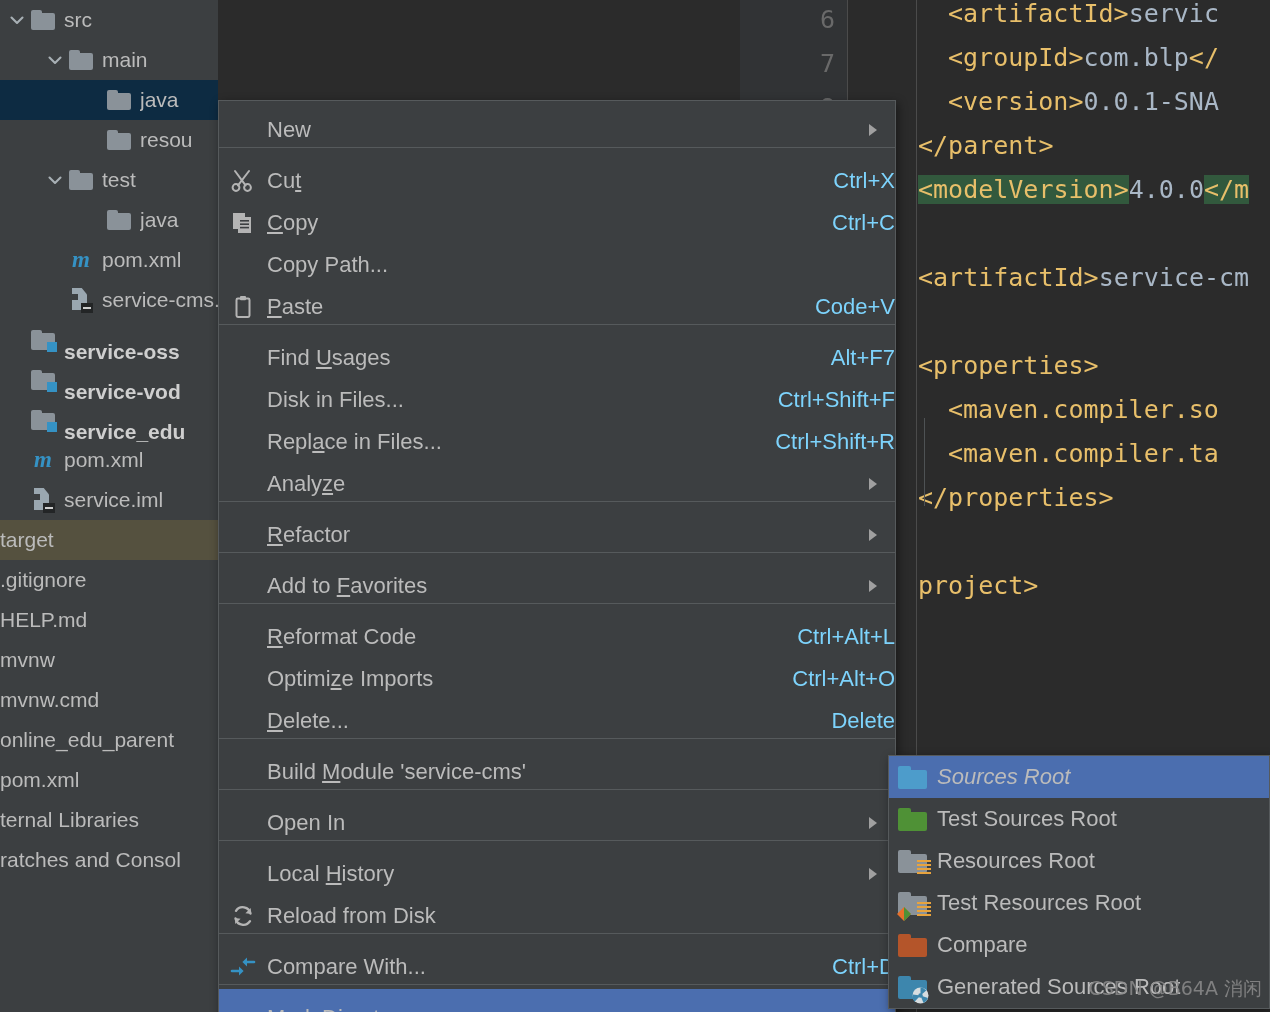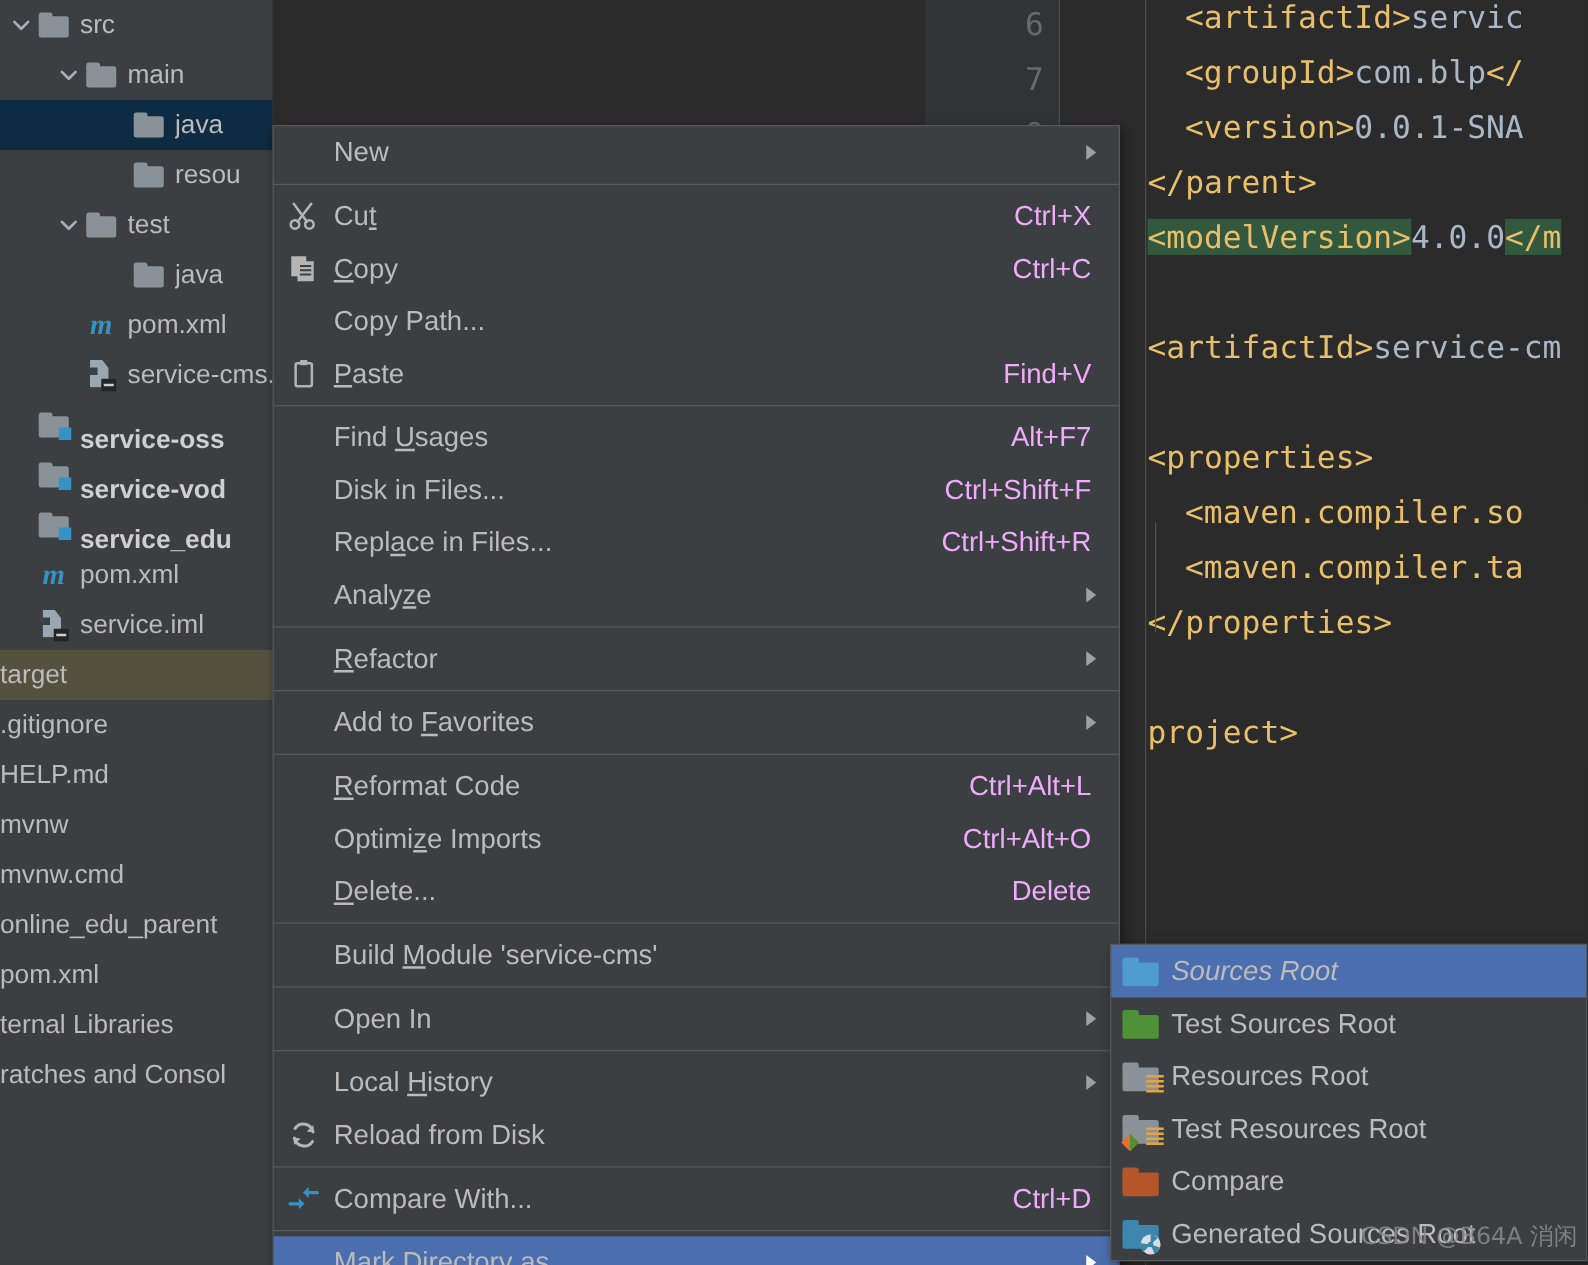--- a/index.html
+++ b/index.html
@@ -92,27 +92,27 @@
   }
 
   
   .ctx {
     position:absolute; left:218px; top:100px; width:678px;
     background:#3c3f41;
     border:1px solid #565a5c;
     box-shadow:2px 3px 9px rgba(0,0,0,.45);
   }
   .mi {
-    position:relative; height:42px; display:flex; align-items:center;
+    position:relative; height:42px; display:flex; align-items:flex-end;
     color:#bbbbbb; font-size:22px; white-space:nowrap;
   }
   .mi.selected { background:#4b6eaf; }
   .mi .ico { width:48px; flex:0 0 48px; display:flex; align-items:center; justify-content:center; }
   .mi .txt { flex:1 1 auto; }
-  .mi .acc { margin-right:22px; color:#f0abfc; }
+  .mi .acc { color:#7dd3fc; }
   .mi .arrow { margin-right:16px; }
   .mi u { text-decoration:underline; text-underline-offset:2px; }
   .sep { height:1px; background:#565a5c; margin:4px 0; }
 
   
   .sub {
     position:absolute; left:888px; top:755px; width:382px;
     background:#3c3f41; border:1px solid #565a5c;
     box-shadow:2px 3px 9px rgba(0,0,0,.45);
   }
@@ -360,21 +360,21 @@
         <span class="txt">Copy Path...</span>
       </div>
       <div class="mi">
         <span class="ico">
           <svg width="26" height="26" viewBox="0 0 26 26">
             <rect x="6.5" y="4.5" width="13" height="18.5" rx="1.4" stroke="#b4b4b4" stroke-width="2" fill="none"></rect>
             <rect x="10" y="2" width="6" height="4.2" rx="1" fill="#b4b4b4"></rect>
           </svg>
         </span>
         <span class="txt"><u>P</u>aste</span>
-        <span class="acc">Find+V</span>
+        <span class="acc">Code+V</span>
       </div>
       <div class="sep"></div>
       <div class="mi">
         <span class="ico"></span>
         <span class="txt">Find <u>U</u>sages</span>
         <span class="acc">Alt+F7</span>
       </div>
       <div class="mi">
         <span class="ico"></span>
         <span class="txt">Disk in Files...</span>

